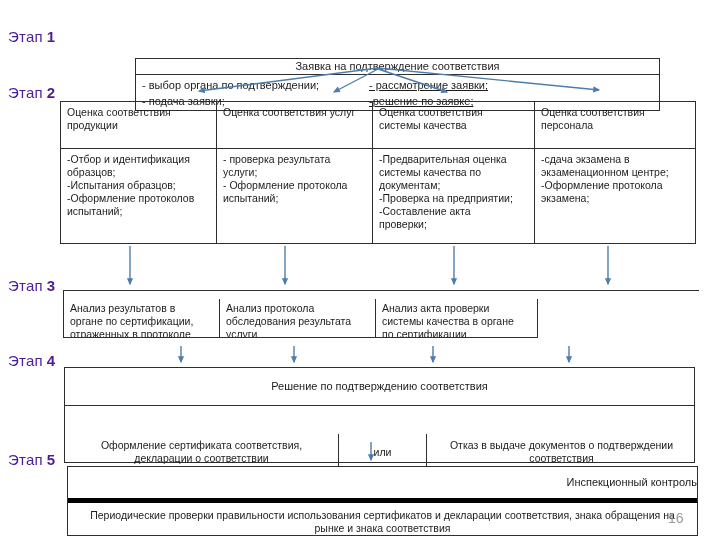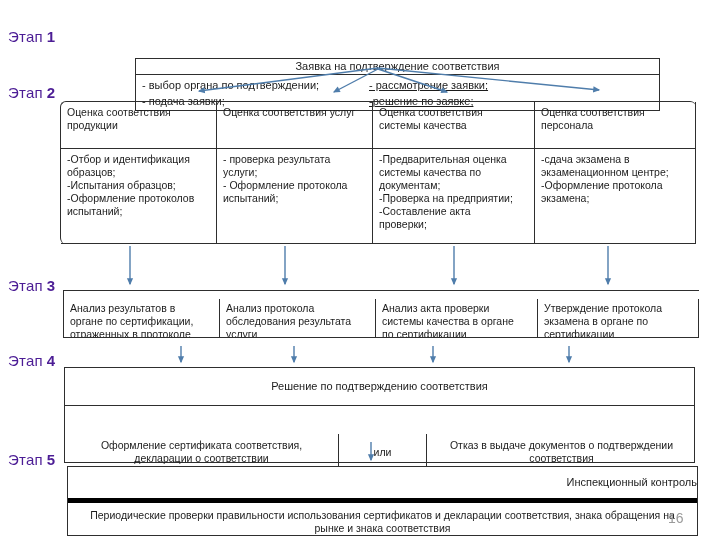--- a/index.html
+++ b/index.html
@@ -23,21 +23,21 @@
   #stage1-cols { position:relative; height:36px; }
   #stage1-left  { position:absolute; left:6px;  top:2px; }
   #stage1-right { position:absolute; left:233px; top:2px;text-decoration:underline; }
   #stage1-left, #stage1-right { font-size:11px; line-height:16px; }
 
   
   #stage2-table {
     position:absolute; left:60px; top:101px;
     display:grid; grid-template-columns:156px 156px 162px 161px;
     grid-template-rows:47px 95px;
-    border-top:1px solid #2e2e2e; border-left:1px solid #2e2e2e;border-radius:6px;
+    border-top:1px solid #2e2e2e; border-left:1px solid #2e2e2e;
   }
   #stage2-table .cell {
     border-right:1px solid #2e2e2e; border-bottom:1px solid #2e2e2e;
     box-sizing:border-box; padding:4px 6px 2px 6px; overflow:hidden;
   }
 
   
   #stage3-row {
     position:absolute; left:63px; top:290px;
     display:grid; grid-template-columns:156px 156px 162px 161px;
@@ -118,23 +118,20 @@
   <div id="stage3-row">
     <div class="cell small pre">Анализ результатов в
 органе по сертификации,
 отраженных в протоколе</div>
     <div class="cell small pre">Анализ протокола
 обследования результата
 услуги</div>
     <div class="cell small pre">Анализ акта проверки
 системы качества в органе
 по сертификации</div>
-    <div class="cell small pre">Утверждение протокола
-экзамена в органе по
-сертификации</div>
   </div>
 
   <div class="box" id="stage4-box">
     <div id="stage4-decision">Решение по подтверждению соответствия</div>
     <div id="stage4-row">
       <div class="s4cell small pre">Оформление сертификата соответствия,
 декларации о соответствии</div>
       <div class="s4cell small" id="stage4-or">или</div>
       <div class="s4cell small pre">Отказ в выдаче документов о подтверждении
 соответствия</div>

